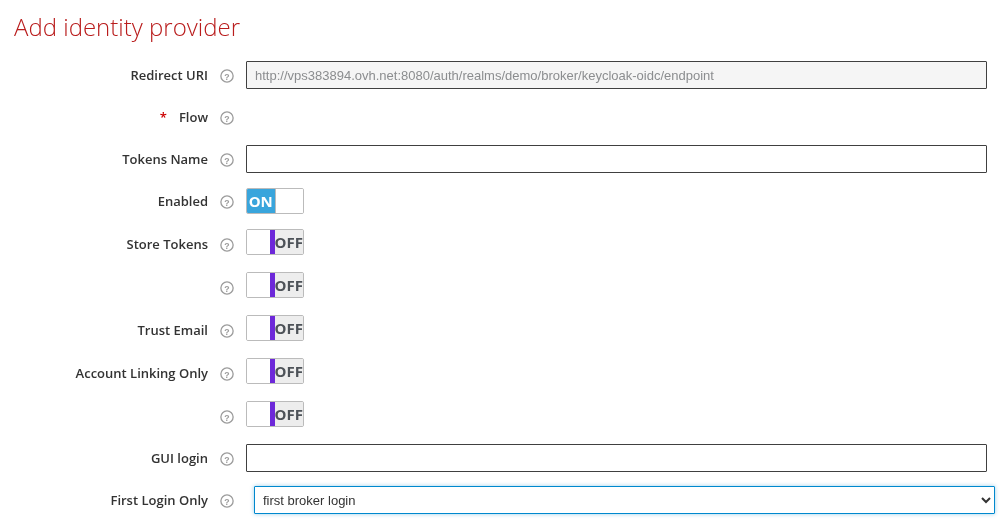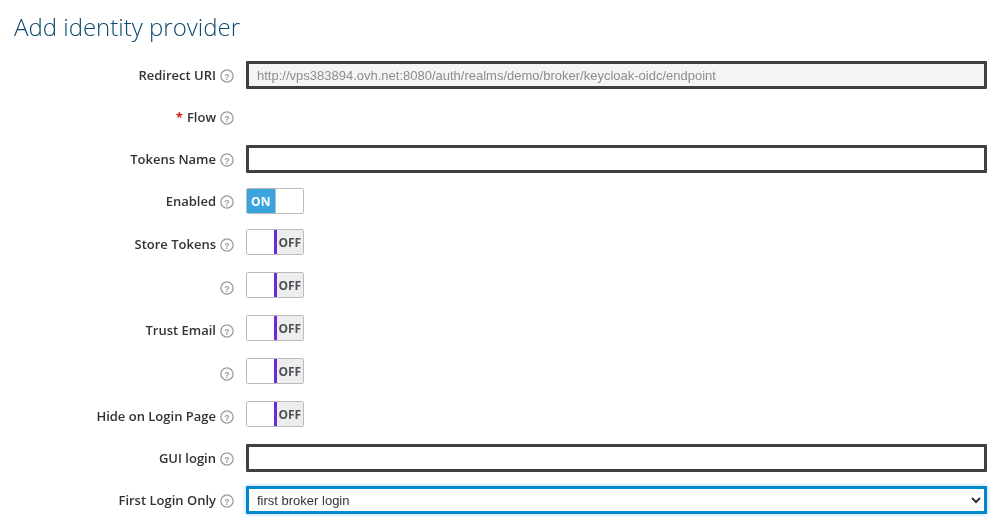--- a/index.html
+++ b/index.html
@@ -7,37 +7,37 @@
     font-family: "Open Sans", "Helvetica Neue", Helvetica, Arial, sans-serif;
     font-size: 13px;
     color: #4d5258;
     background: #fff;
     padding: 10px 14px 20px 14px;
     width: 1001px;
   }
   h1.page-title {
     font-size: 24px;
     font-weight: 300;
-    color: #0c4a6e;
+    color: #b91c1c;
     margin-bottom: 18px;
   }
   .form-row {
     display: flex;
     align-items: center;
     margin-bottom: 14px;
     min-height: 28px;
   }
   .form-label-col {
     width: 232px;
     text-align: right;
     padding-right: 12px;
     display: flex;
     justify-content: flex-end;
     align-items: center;
-    gap: 4px;
+    gap: 12px;
     font-weight: 600;
     color: #333;
     font-size: 13px;
   }
   .required-mark {
     color: #cc0000;
     font-weight: 600;
   }
   .help-icon {
     display: inline-flex;
@@ -49,68 +49,69 @@
   .form-control-col {
     flex: 1;
   }
   input.text-input, select.select-input {
     width: 100%;
     height: 28px;
     padding: 2px 8px;
     font-size: 13px;
     color: #333;
     background: #fff;
-    border: 3px solid #404040;
+    border: 1px solid #404040;
     border-radius: 1px;
   }
   input.text-input.readonly {
     background: #f5f5f5;
     color: #8b8d8f;
     cursor: not-allowed;
   }
   select.select-input {
     padding: 2px 4px;
   }
   select.select-input.focused {
     border-color: #0088ce;
     box-shadow: 0 0 4px rgba(0,136,206,0.4);
+    margin-left: 8px;
   }
   .toggle {
     display: inline-flex;
     width: 58px;
     height: 26px;
     border: 1px solid #bbb;
     border-radius: 2px;
     overflow: hidden;
     cursor: pointer;
     user-select: none;
     background: #fff;
   }
   .toggle .half {
     flex: 1;
     display: flex;
     align-items: center;
     justify-content: center;
-    font-size: 12px;
+    font-size: 15px;
     font-weight: 700;
   }
   .toggle.on .half.on-part {
     background: #39a5dc;
     color: #fff;
   }
   .toggle.on .half.off-part {
     background: #fff;
   }
   .toggle.off .half.on-part {
     background: #fff;
   }
   .toggle.off .half.off-part {
     background: #ededed;
     color: #4d5258;
-    border-left: 3px solid #6d28d9;
+    border-left: 5px solid #6d28d9;
   }
   .toggle.on .half.off-part { border-left: 1px solid #bbb; }
   .toggle .half.handle {
     background: #fff;
   }
 </style>
 </head>
 <body>
 
 <h1 class="page-title">Add identity provider</h1>
@@ -224,38 +225,38 @@
   <div class="form-control-col">
     <div class="toggle off">
       <div class="half on-part handle"></div>
       <div class="half off-part">OFF</div>
     </div>
   </div>
 </div>
 
 <div class="form-row">
   <div class="form-label-col">
-    <span class="help-icon">
-      <svg viewBox="0 0 16 16" fill="currentColor">
-          <circle cx="8" cy="8" r="7" fill="none" stroke="currentColor" stroke-width="1.5"></circle>
-          <text x="8" y="12" text-anchor="middle" font-size="10" font-family="Arial" fill="currentColor">?</text>
-        </svg>
-    </span>
-  </div>
-  <div class="form-control-col">
-    <div class="toggle off">
-      <div class="half on-part handle"></div>
-      <div class="half off-part">OFF</div>
-    </div>
-  </div>
-</div>
-
-<div class="form-row">
-  <div class="form-label-col">
-    <span>Hide on Login Page</span>
+    <span>Account Linking Only</span>
+    <span class="help-icon">
+      <svg viewBox="0 0 16 16" fill="currentColor">
+          <circle cx="8" cy="8" r="7" fill="none" stroke="currentColor" stroke-width="1.5"></circle>
+          <text x="8" y="12" text-anchor="middle" font-size="10" font-family="Arial" fill="currentColor">?</text>
+        </svg>
+    </span>
+  </div>
+  <div class="form-control-col">
+    <div class="toggle off">
+      <div class="half on-part handle"></div>
+      <div class="half off-part">OFF</div>
+    </div>
+  </div>
+</div>
+
+<div class="form-row">
+  <div class="form-label-col">
     <span class="help-icon">
       <svg viewBox="0 0 16 16" fill="currentColor">
           <circle cx="8" cy="8" r="7" fill="none" stroke="currentColor" stroke-width="1.5"></circle>
           <text x="8" y="12" text-anchor="middle" font-size="10" font-family="Arial" fill="currentColor">?</text>
         </svg>
     </span>
   </div>
   <div class="form-control-col">
     <div class="toggle off">
       <div class="half on-part handle"></div>

